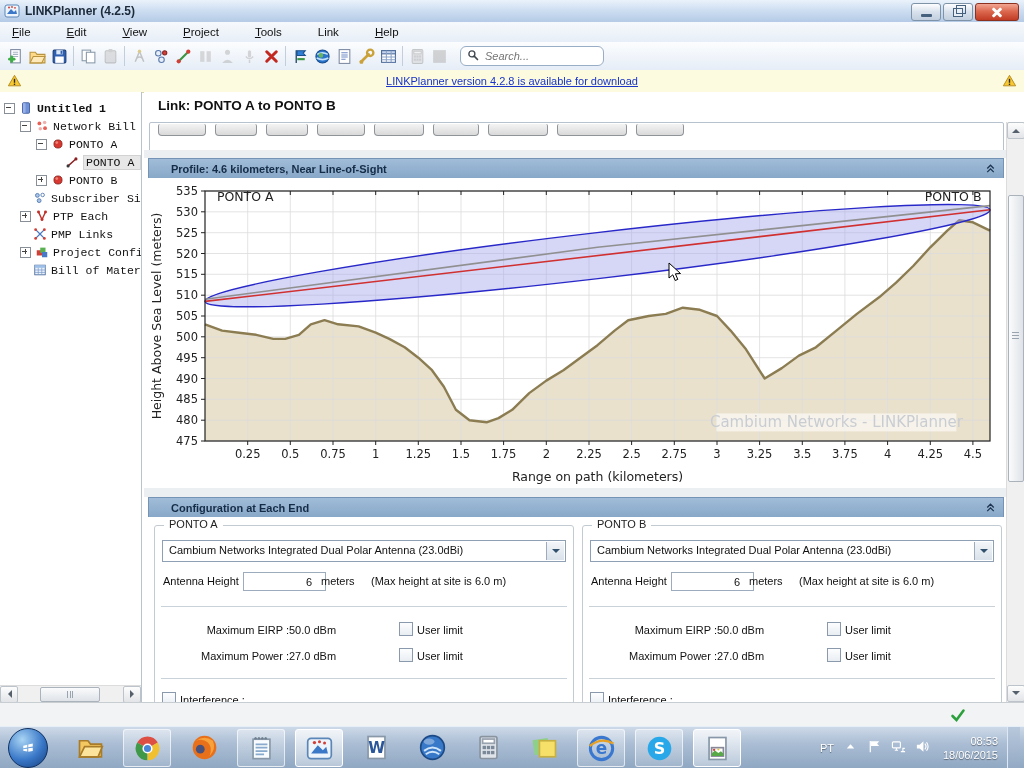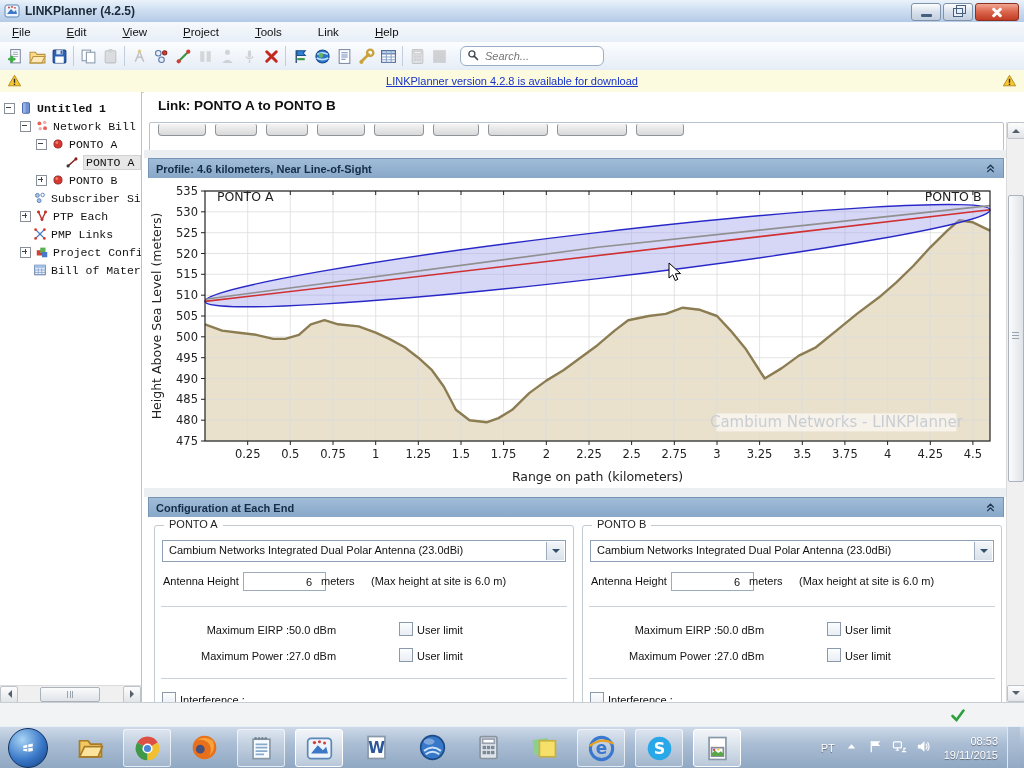--- a/index.html
+++ b/index.html
@@ -72,21 +72,21 @@
     display:flex;align-items:center;justify-content:center;gap:1.5px;}
   #tree-hthumb i{display:block;width:1px;height:7px;background:#9aa4ae;}
   
   #content{position:absolute;left:144px;top:0;right:0;bottom:0;background:#fff;overflow:hidden;}
   #page-title{position:absolute;left:14px;top:6px;font-size:13.5px;font-weight:bold;color:#111;}
   #btnstrip{position:absolute;left:5px;top:30px;right:20px;height:28px;background:#fff;border:1px solid #b6c2ce;border-radius:2px;overflow:hidden;display:flex;gap:9px;padding-left:8px;}
   .pbtn{height:11px;margin-top:1px;border:1px solid #8f9499;border-top:none;border-radius:2px 2px 4px 4px;background:linear-gradient(#f4f4f4,#d9d9d9);}
   .gap-strip{position:absolute;left:0;right:0;background:#eceff2;}
   .sec-header{position:absolute;left:4px;right:20px;height:20px;background:linear-gradient(#a0bcd8,#87a7c8);
     border:1px solid #7593b4;display:flex;align-items:center;font-size:11px;font-weight:bold;color:#152c46;}
-  .sec-header .htxt{padding-left:7px;flex:1;}
+  .sec-header .htxt{padding-left:22px;flex:1;}
   .sec-header svg{width:13px;height:13px;margin-right:6px;}
   #chart-wrap{position:absolute;left:4px;top:86px;width:856px;height:310px;background:#fff;}
   .ctick{font-family:"DejaVu Sans",sans-serif;font-size:11.5px;fill:#222;}
   .caxis{font-family:"DejaVu Sans",sans-serif;font-size:12.5px;fill:#222;}
   .cann{font-family:"DejaVu Sans",sans-serif;font-size:12.5px;fill:#222;}
   .cwater{font-family:"DejaVu Sans",sans-serif;font-size:15px;fill:#c9cdd2;}
   #config-body{position:absolute;left:4px;top:425px;right:20px;height:185px;background:#fff;overflow:hidden;}
   .endbox{position:absolute;top:8px;width:418px;height:210px;border:1px solid #c2cad2;border-radius:3px;background:#fff;}
   .endbox .legend{position:absolute;top:-8px;left:9px;background:#fff;padding:0 5px;font-size:11px;color:#222;}
   .combo{position:absolute;left:7px;right:7px;top:14px;height:20px;border:1px solid #8ea0b4;background:#fff;}
@@ -788,21 +788,21 @@
             <rect x="1.5" y="3" width="8.5" height="6.5" rx="1" fill="none" stroke="#fff" stroke-width="1.2"></rect>
             <path d="M4 12 h3.5 M5.8 9.5 v2.5" stroke="#fff" stroke-width="1.2"></path>
             <path d="M10.5 13.5 h4.5 M12.7 13.5 v-3.5 h2" fill="none" stroke="#fff" stroke-width="1.2"></path>
           </svg></span>
       <span><svg viewBox="0 0 16 16" width="100%" height="100%">
             <path d="M2 6 h3 l4 -3.5 v11 L5 10 H2z" fill="#fff"></path>
             <path d="M10.5 5 Q13 8 10.5 11 M12.3 3.5 Q15.6 8 12.3 12.5" stroke="#fff" fill="none" stroke-width="1.2"></path>
           </svg></span>
       <div id="clock">
         <div>08:53</div>
-        <div>19/11/2015</div>
+        <div>18/06/2015</div>
       </div>
       <div id="showdesk"></div>
     </div>
   </div>
 
   <svg id="cursor" viewBox="0 0 14 21">
     <path d="M1 1 L1 16 L4.8 12.8 L7.2 18.5 L9.8 17.4 L7.4 11.8 L12.5 11.5 Z" fill="#fff" stroke="#000" stroke-width="1"></path>
   </svg>
 </div>
 

